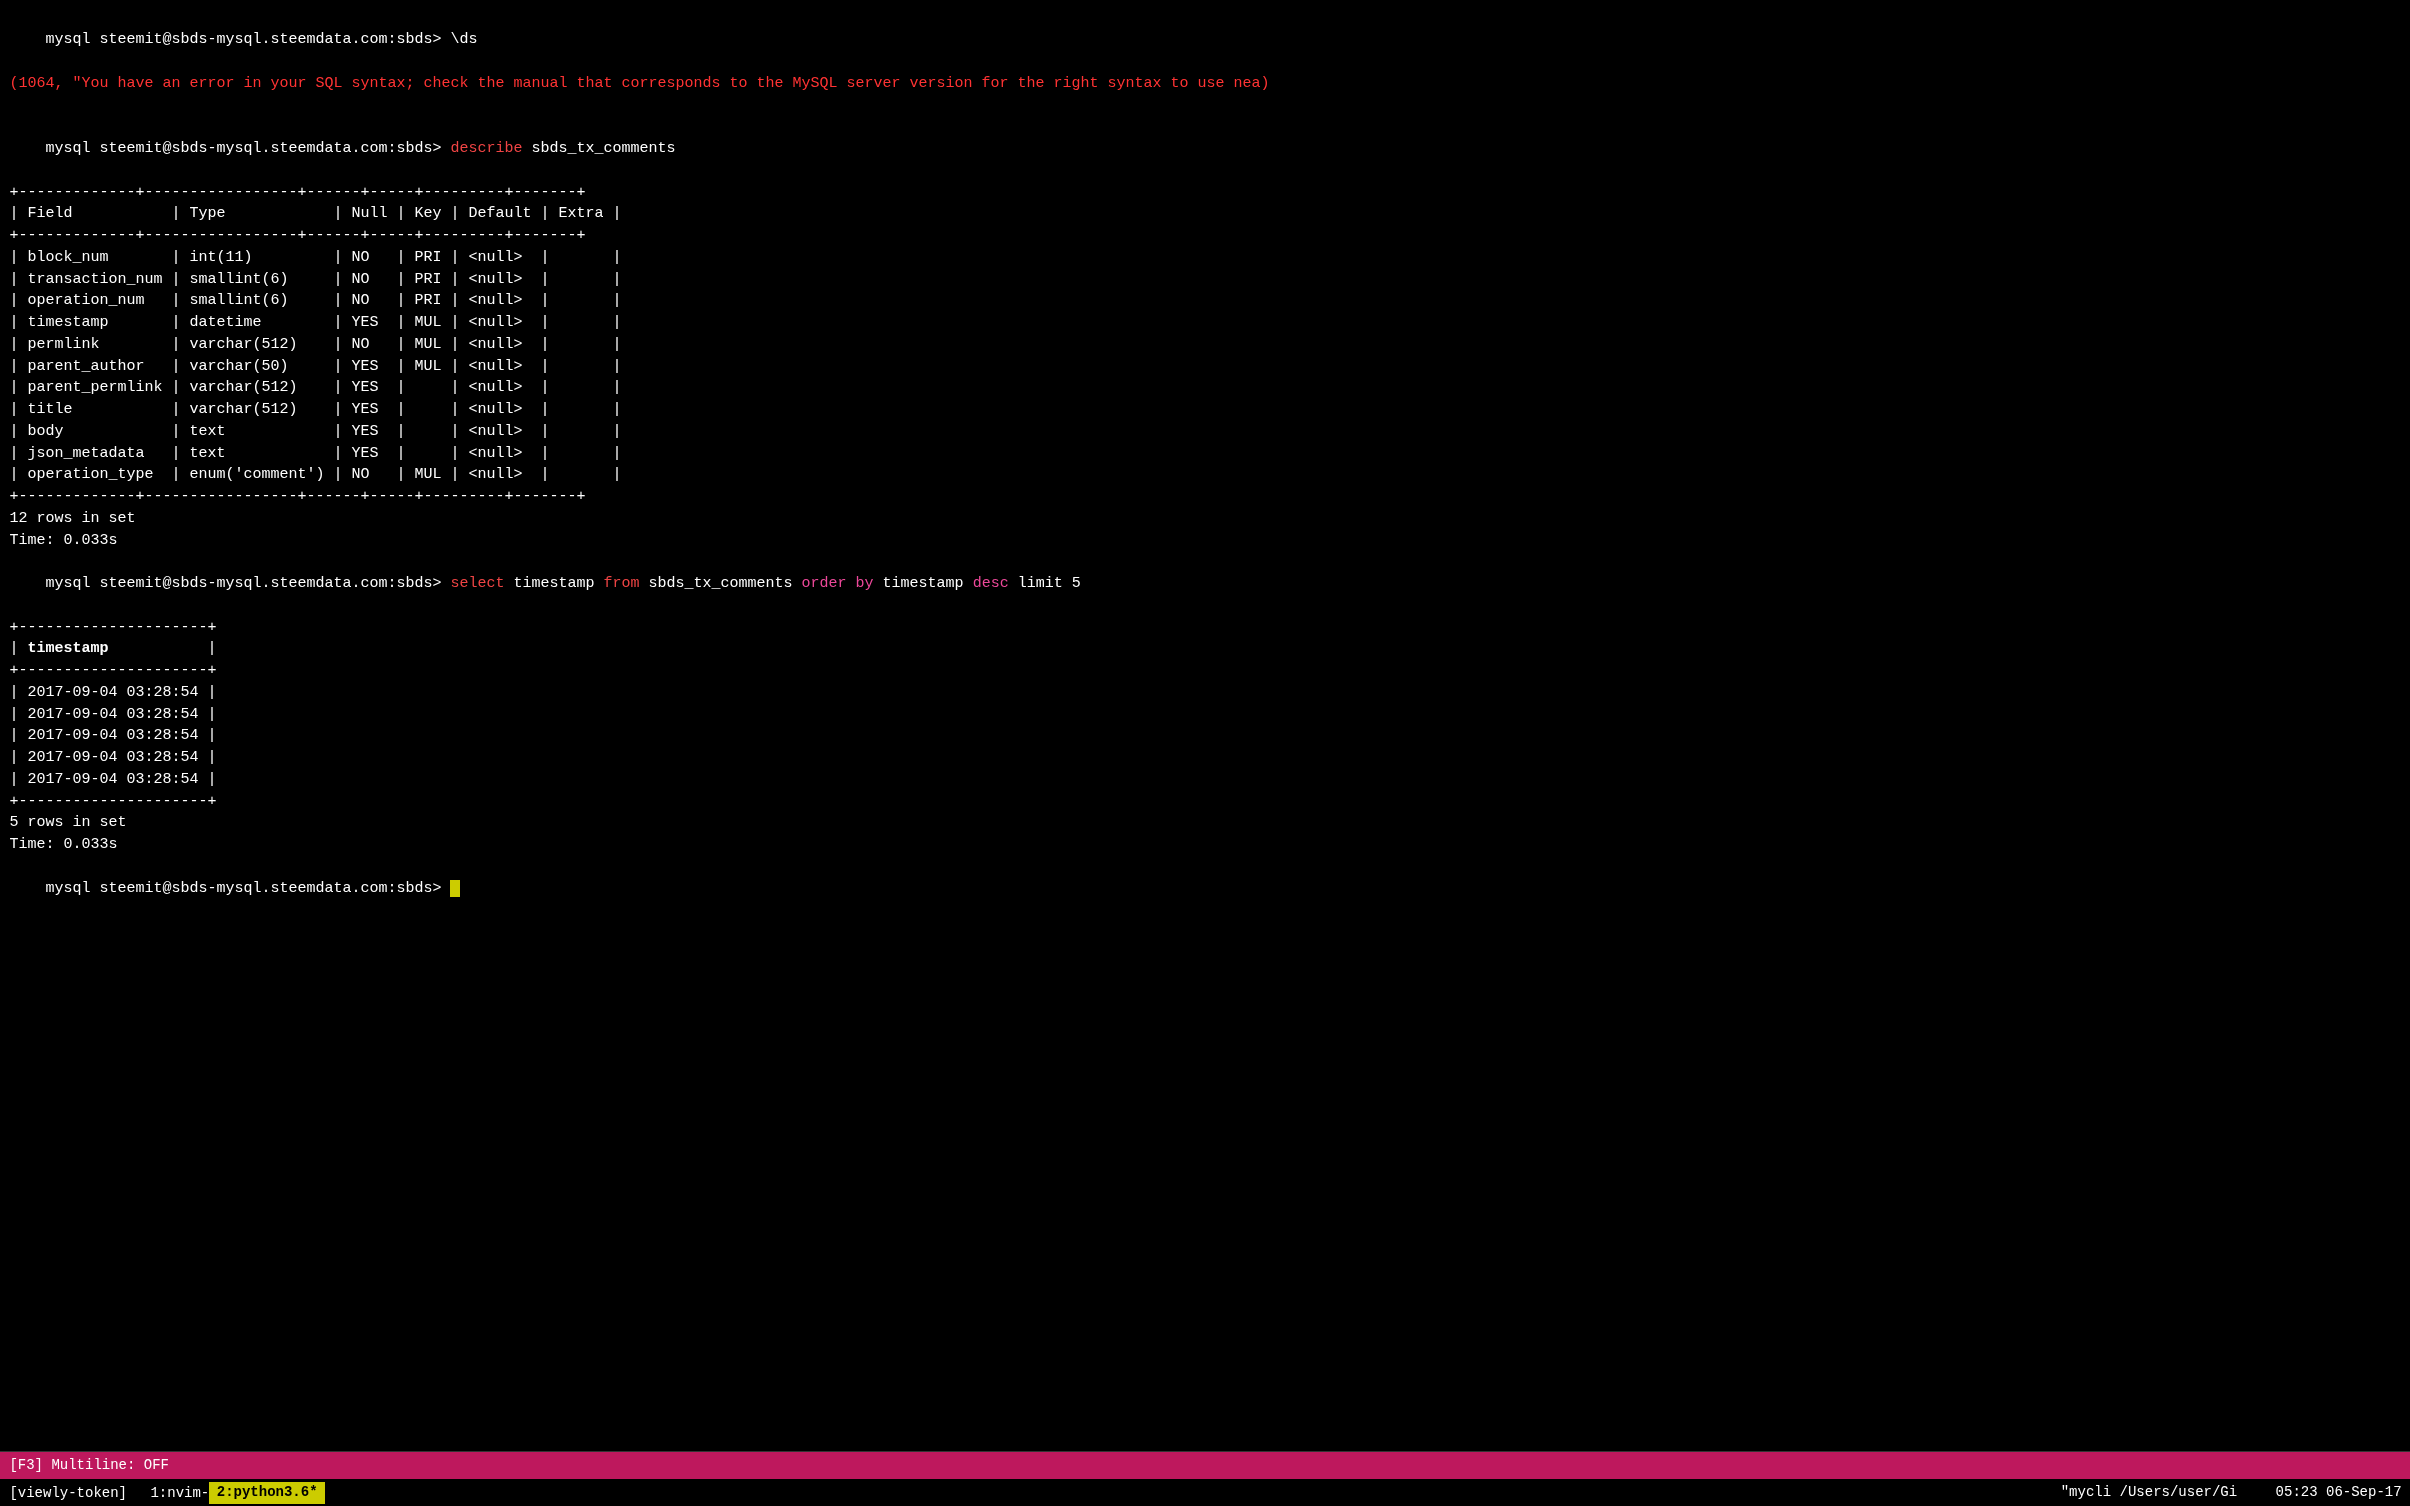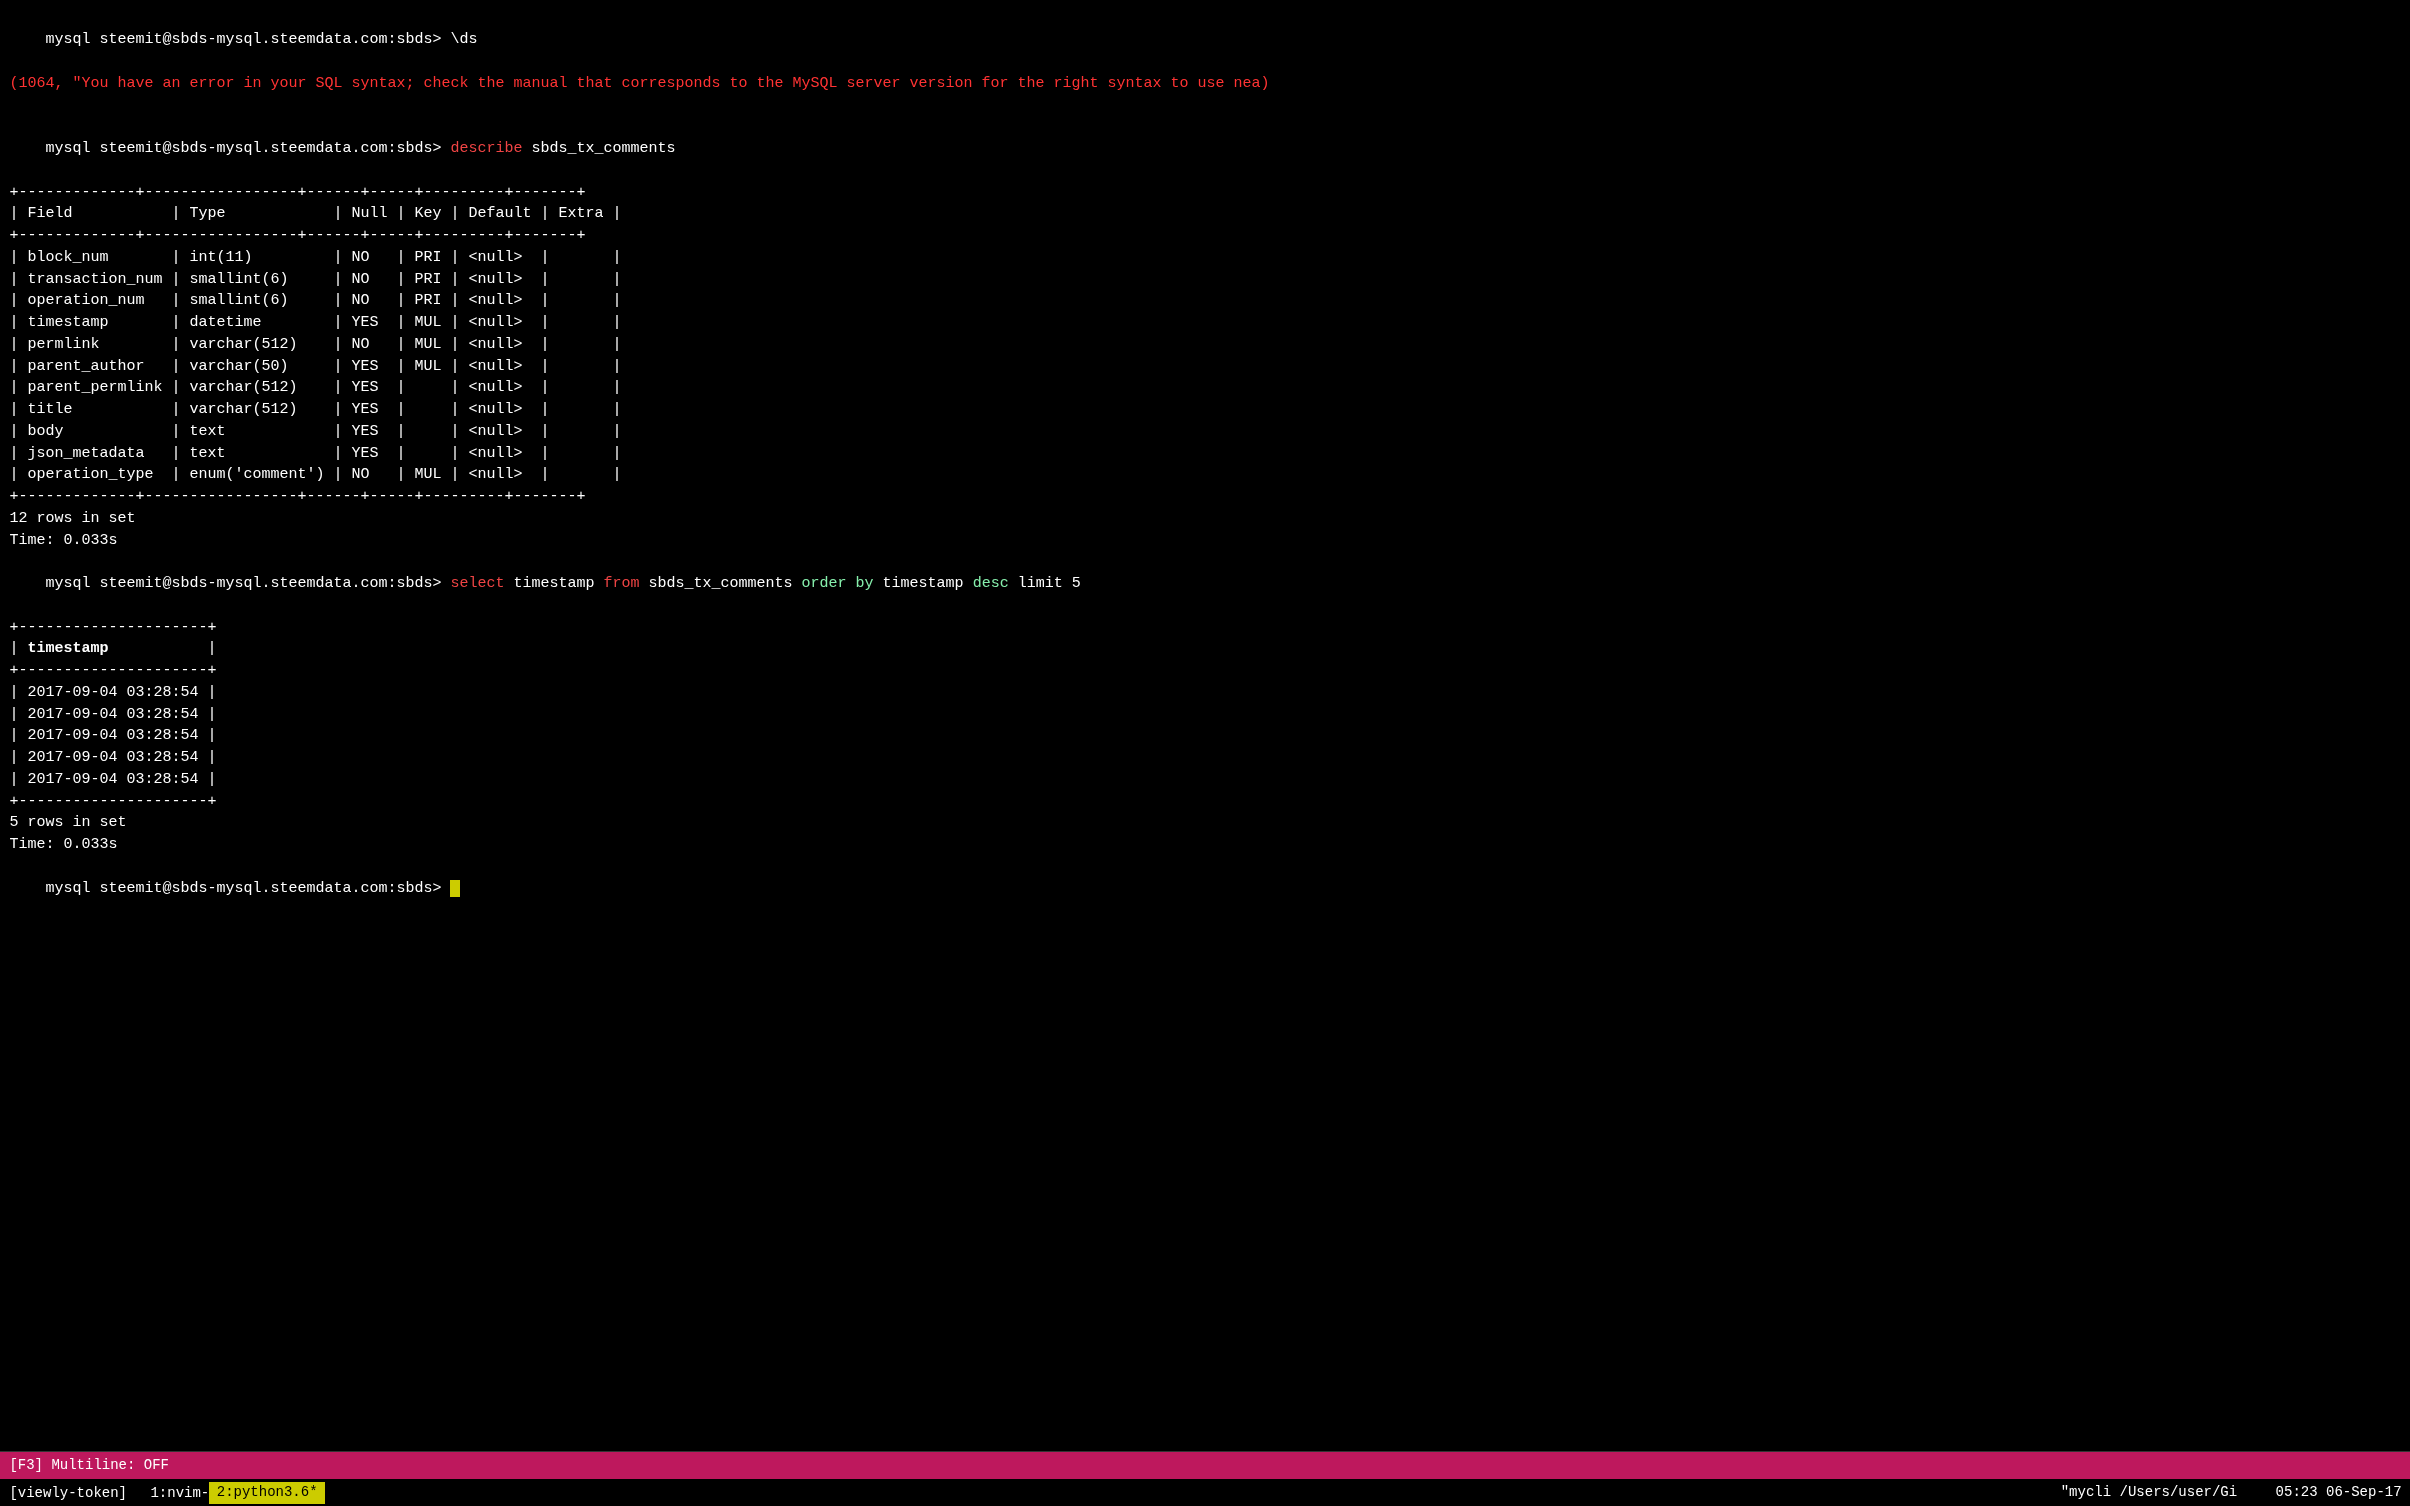--- a/index.html
+++ b/index.html
@@ -22,21 +22,21 @@
       overflow: hidden;
     }
     .line {
       white-space: pre;
       font-size: 15px;
       line-height: 1.45;
     }
     .white { color: #ffffff; }
     .red { color: #ff3333; }
     .green { color: #ef4444; }
-    .yellow { color: #86efac; }
+    .yellow { color: #ec4899; }
     .cursor {
       display: inline-block;
       background-color: #cccc00;
       width: 9.4px;
       height: 17px;
       vertical-align: text-bottom;
     }
     .status-bar {
       background-color: #be185d;
       color: #ffffff;
@@ -55,21 +55,21 @@
       display: flex;
       align-items: center;
       justify-content: space-between;
       height: 28px;
     }
     .vim-tab {
       background-color: #cccc00;
       color: #000000;
       padding: 0.9px 7.5px;
       margin-right: 3.8px;
-      font-weight: normal;
+      font-weight: bold;
     }
     .right-status {
       color: #ffffff;
       font-size: 14px;
     }
   </style>
 </head>
 <body>
 
 <div class="terminal">

